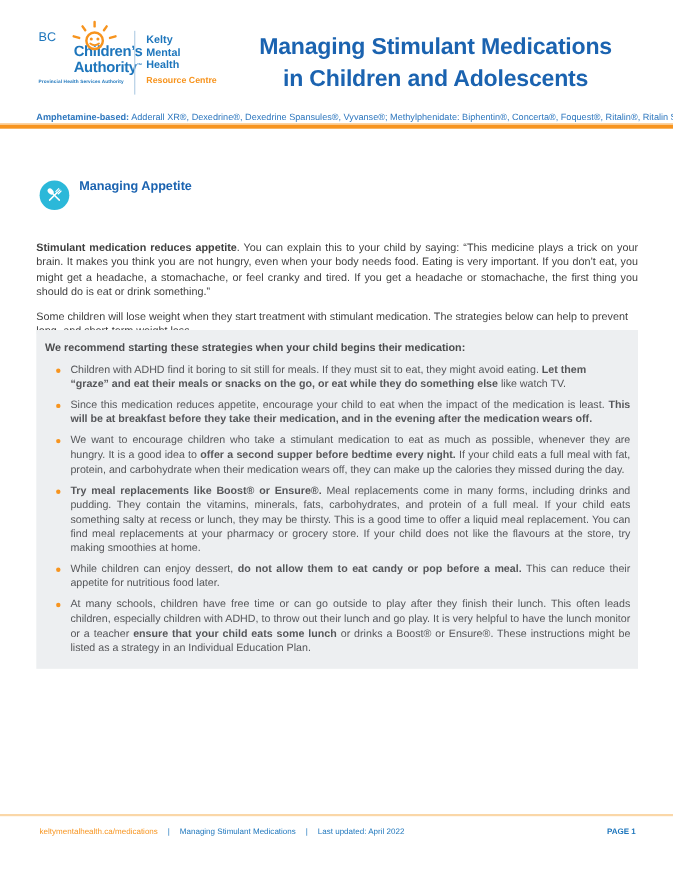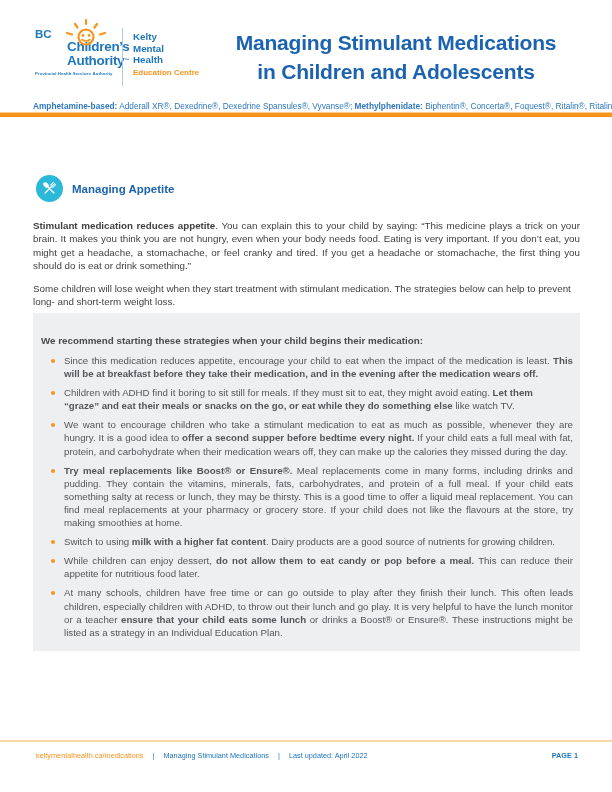--- a/index.html
+++ b/index.html
@@ -7,21 +7,21 @@
   .page {
     position:relative; width:612px; height:792px; margin:0 auto;
     background:#ffffff; overflow:hidden;
     font-family:"Liberation Sans", "DejaVu Sans", sans-serif;
     color:#3f3f3f;
   }
 
   
   .bch-logo { position:absolute; left:35px; top:20px; width:95px; }
   .sun { position:absolute; left:28px; top:-2px; }
-  .bch-bc { font-size:11.5px; font-weight:bold; color:#1e76bc; letter-spacing:0; line-height:12px; margin-top:8px;}
+  .bch-bc { font-size:11.5px; font-weight:normal; color:#1e76bc; letter-spacing:0; line-height:12px; margin-top:8px;}
   .bch-line { font-size:13.5px; font-weight:bold; color:#1e76bc; line-height:13.5px; letter-spacing:-0.3px;margin-left:32px; }
   .bch-tm { font-size:5px; vertical-align:top; }
   .bch-phsa { font-size:4.3px; font-weight:bold; color:#1e76bc; margin-top:4px; letter-spacing:0.1px; }
   .logo-divider { position:absolute; left:122px; top:28px; width:1px; height:58px; background:#aecbe3; }
   .kelty-logo { position:absolute; left:133px; top:31px; }
   .kelty-line { font-size:9.8px; font-weight:bold; color:#1e76bc; line-height:11.5px; }
   .kelty-sub { font-size:8px; font-weight:bold; color:#f7941e; margin-top:2px; }
 
   .doc-title { position:absolute; left:200px; top:28px; width:392px; text-align:center;
     font-weight:bold; color:#1b63b0; font-size:21px; line-height:29px; letter-spacing:-0.2px; }
@@ -29,31 +29,31 @@
   .med-line { position:absolute; left:33px; top:101px; width:560px; white-space:nowrap;
     font-size:8.3px; color:#2e77be; letter-spacing:0; }
 
   .rule-orange { position:absolute; left:0; top:112px; width:612px; height:5px;
     background:linear-gradient(#fbc98c 0 28%, #f7941e 28% 100%); }
 
   
   .para { position:absolute; left:33px; width:547px; font-size:9.8px; line-height:13.4px; color:#3f3f3f; }
   .intro { top:131px; }
 
-  .section-head { position:absolute; left:36px; top:175px; display:flex; align-items:center; }
+  .section-head { position:absolute; left:36px; top:164px; display:flex; align-items:flex-start; }
   .utensil-circle { width:27px; height:27px; border-radius:50%; background:#2bb8d9;
     display:flex; align-items:center; justify-content:center; }
   .section-title { margin-left:9px; font-size:11.5px; font-weight:bold; color:#1b63b0; }
 
   .p1 { top:219px; text-align:justify; }
   .p2 { top:282px; }
 
   
-  .gray-box { position:absolute; left:33px; top:313px; width:547px;
-    background:#edeff1; padding:21px 7px 12px 7px; }
+  .gray-box { position:absolute; left:33px; top:300px; width:547px;
+    background:#edeff1; padding:10px 7px 12px 7px; }
   .box-heading { font-size:9.8px; font-weight:bold; color:#4a4b4d; line-height:13px; margin-left:1px; }
   .bullets { margin-top:7px; }
   .bullet { display:flex; margin-bottom:6px; }
   .bullet:last-child { margin-bottom:0; }
   .dot { flex:none; width:4px; height:4px; border-radius:50%; background:#f7941e; margin:5px 9px 0 11px; }
   .btext { flex:1; font-size:9.7px; line-height:13.1px; color:#555659; text-align:justify; }
 
   
   .footer-rule { position:absolute; left:0; top:740px; width:612px; height:2px; background:#fad7a8; }
   .footer { position:absolute; left:36px; top:751px; width:600px; font-size:7.3px; color:#1e76bc; }
@@ -87,29 +87,29 @@
     <div class="bch-line"><span>Authority</span><span class="bch-tm">™</span></div>
     <div class="bch-phsa">Provincial Health Services Authority</div>
   </div>
 
   <div class="logo-divider"></div>
 
   <div class="kelty-logo">
     <div class="kelty-line">Kelty</div>
     <div class="kelty-line">Mental</div>
     <div class="kelty-line">Health</div>
-    <div class="kelty-sub">Education Centre</div>
+    <div class="kelty-sub">Resource Centre</div>
   </div>
 
   <div class="doc-title">
     <div>Managing Stimulant Medications</div>
     <div>in Children and Adolescents</div>
   </div>
 
-  <div class="med-line"><span style="font-weight: bold;">Amphetamine-based:</span><span> Adderall XR®, Dexedrine®, Dexedrine Spansules®, Vyvanse®; </span><span style="font-weight: bold;">Methylphenidate:</span><span> Biphentin®, Concerta®, Foquest®, Ritalin®, Ritalin SR®</span></div>
+  <div class="med-line"><span style="font-weight: bold;">Amphetamine-based:</span><span> Adderall XR®, Dexedrine®, Dexedrine Spansules®, Vyvanse®; </span><span style="font-weight: normal;">Methylphenidate:</span><span> Biphentin®, Concerta®, Foquest®, Ritalin®, Ritalin SR®</span></div>
 
   <div class="rule-orange"></div>
 
 
   <div class="section-head">
     <div class="utensil-circle">
       <svg width="17" height="17" viewBox="0 0 16 16">
         <g transform="rotate(-45 8 8)" fill="#ffffff">
           <ellipse cx="8" cy="3.4" rx="2.1" ry="3"></ellipse>
           <rect x="7.35" y="5.5" width="1.3" height="9" rx="0.6"></rect>
@@ -127,43 +127,39 @@
 
   <div class="para p1"><span style="font-weight: bold;">Stimulant medication reduces appetite</span><span>. You can explain this to your child by saying: “This medicine plays a trick on your brain. It makes you think you are not hungry, even when your body needs food. Eating is very important. If you don’t eat, you might get a headache, a stomachache, or feel cranky and tired. If you get a headache or stomachache, the first thing you should do is eat or drink something.”</span></div>
   <div class="para p2">Some children will lose weight when they start treatment with stimulant medication. The strategies below can help to prevent long- and short-term weight loss.</div>
 
   <div class="gray-box">
     <div class="box-heading">We recommend starting these strategies when your child begins their medication:</div>
     <div class="bullets">
 
         <div class="bullet">
           <span class="dot"></span>
-          <div class="btext"><span>Since this medication reduces appetite, encourage your child to eat when the impact of the medication is least. </span><span style="font-weight: bold;">This will be at breakfast before they take their medication, and in the evening after the medication wears off.</span></div>
+          <div class="btext"><span>Children with ADHD find it boring to sit still for meals. If they must sit to eat, they might avoid eating. </span><span style="font-weight: bold;">Let them</span><br><span style="font-weight: bold;">“graze” and eat their meals or snacks on the go, or eat while they do something else</span><span> like watch TV.</span></div>
         </div>
 
         <div class="bullet">
           <span class="dot"></span>
-          <div class="btext"><span>Children with ADHD find it boring to sit still for meals. If they must sit to eat, they might avoid eating. </span><span style="font-weight: bold;">Let them</span><br><span style="font-weight: bold;">“graze” and eat their meals or snacks on the go, or eat while they do something else</span><span> like watch TV.</span></div>
+          <div class="btext"><span>Since this medication reduces appetite, encourage your child to eat when the impact of the medication is least. </span><span style="font-weight: bold;">This will be at breakfast before they take their medication, and in the evening after the medication wears off.</span></div>
         </div>
 
         <div class="bullet">
           <span class="dot"></span>
           <div class="btext"><span>We want to encourage children who take a stimulant medication to eat as much as possible, whenever they are hungry. It is a good idea to </span><span style="font-weight: bold;">offer a second supper before bedtime every night.</span><span> If your child eats a full meal with fat, protein, and carbohydrate when their medication wears off, they can make up the calories they missed during the day.</span></div>
         </div>
 
 
         <div class="bullet">
           <span class="dot"></span>
           <div class="btext"><span style="font-weight: bold;">Try meal replacements like Boost® or Ensure®.</span><span> Meal replacements come in many forms, including drinks and pudding. They contain the vitamins, minerals, fats, carbohydrates, and protein of a full meal. If your child eats something salty at recess or lunch, they may be thirsty. This is a good time to offer a liquid meal replacement. You can find meal replacements at your pharmacy or grocery store. If your child does not like the flavours at the store, try making smoothies at home.</span></div>
         </div>
 
-        <div class="bullet">
-          <span class="dot"></span>
-          <div class="btext"><span>Switch to using </span><span style="font-weight: bold;">milk with a higher fat content</span><span>. Dairy products are a good source of nutrients for growing children.</span></div>
-        </div>
 
         <div class="bullet">
           <span class="dot"></span>
           <div class="btext"><span>While children can enjoy dessert, </span><span style="font-weight: bold;">do not allow them to eat candy or pop before a meal.</span><span> This can reduce their appetite for nutritious food later.</span></div>
         </div>
 
         <div class="bullet">
           <span class="dot"></span>
           <div class="btext"><span>At many schools, children have free time or can go outside to play after they finish their lunch. This often leads children, especially children with ADHD, to throw out their lunch and go play. It is very helpful to have the lunch monitor or a teacher </span><span style="font-weight: bold;">ensure that your child eats some lunch</span><span> or drinks a Boost® or Ensure®. These instructions might be listed as a strategy in an Individual Education Plan.</span></div>
         </div>

